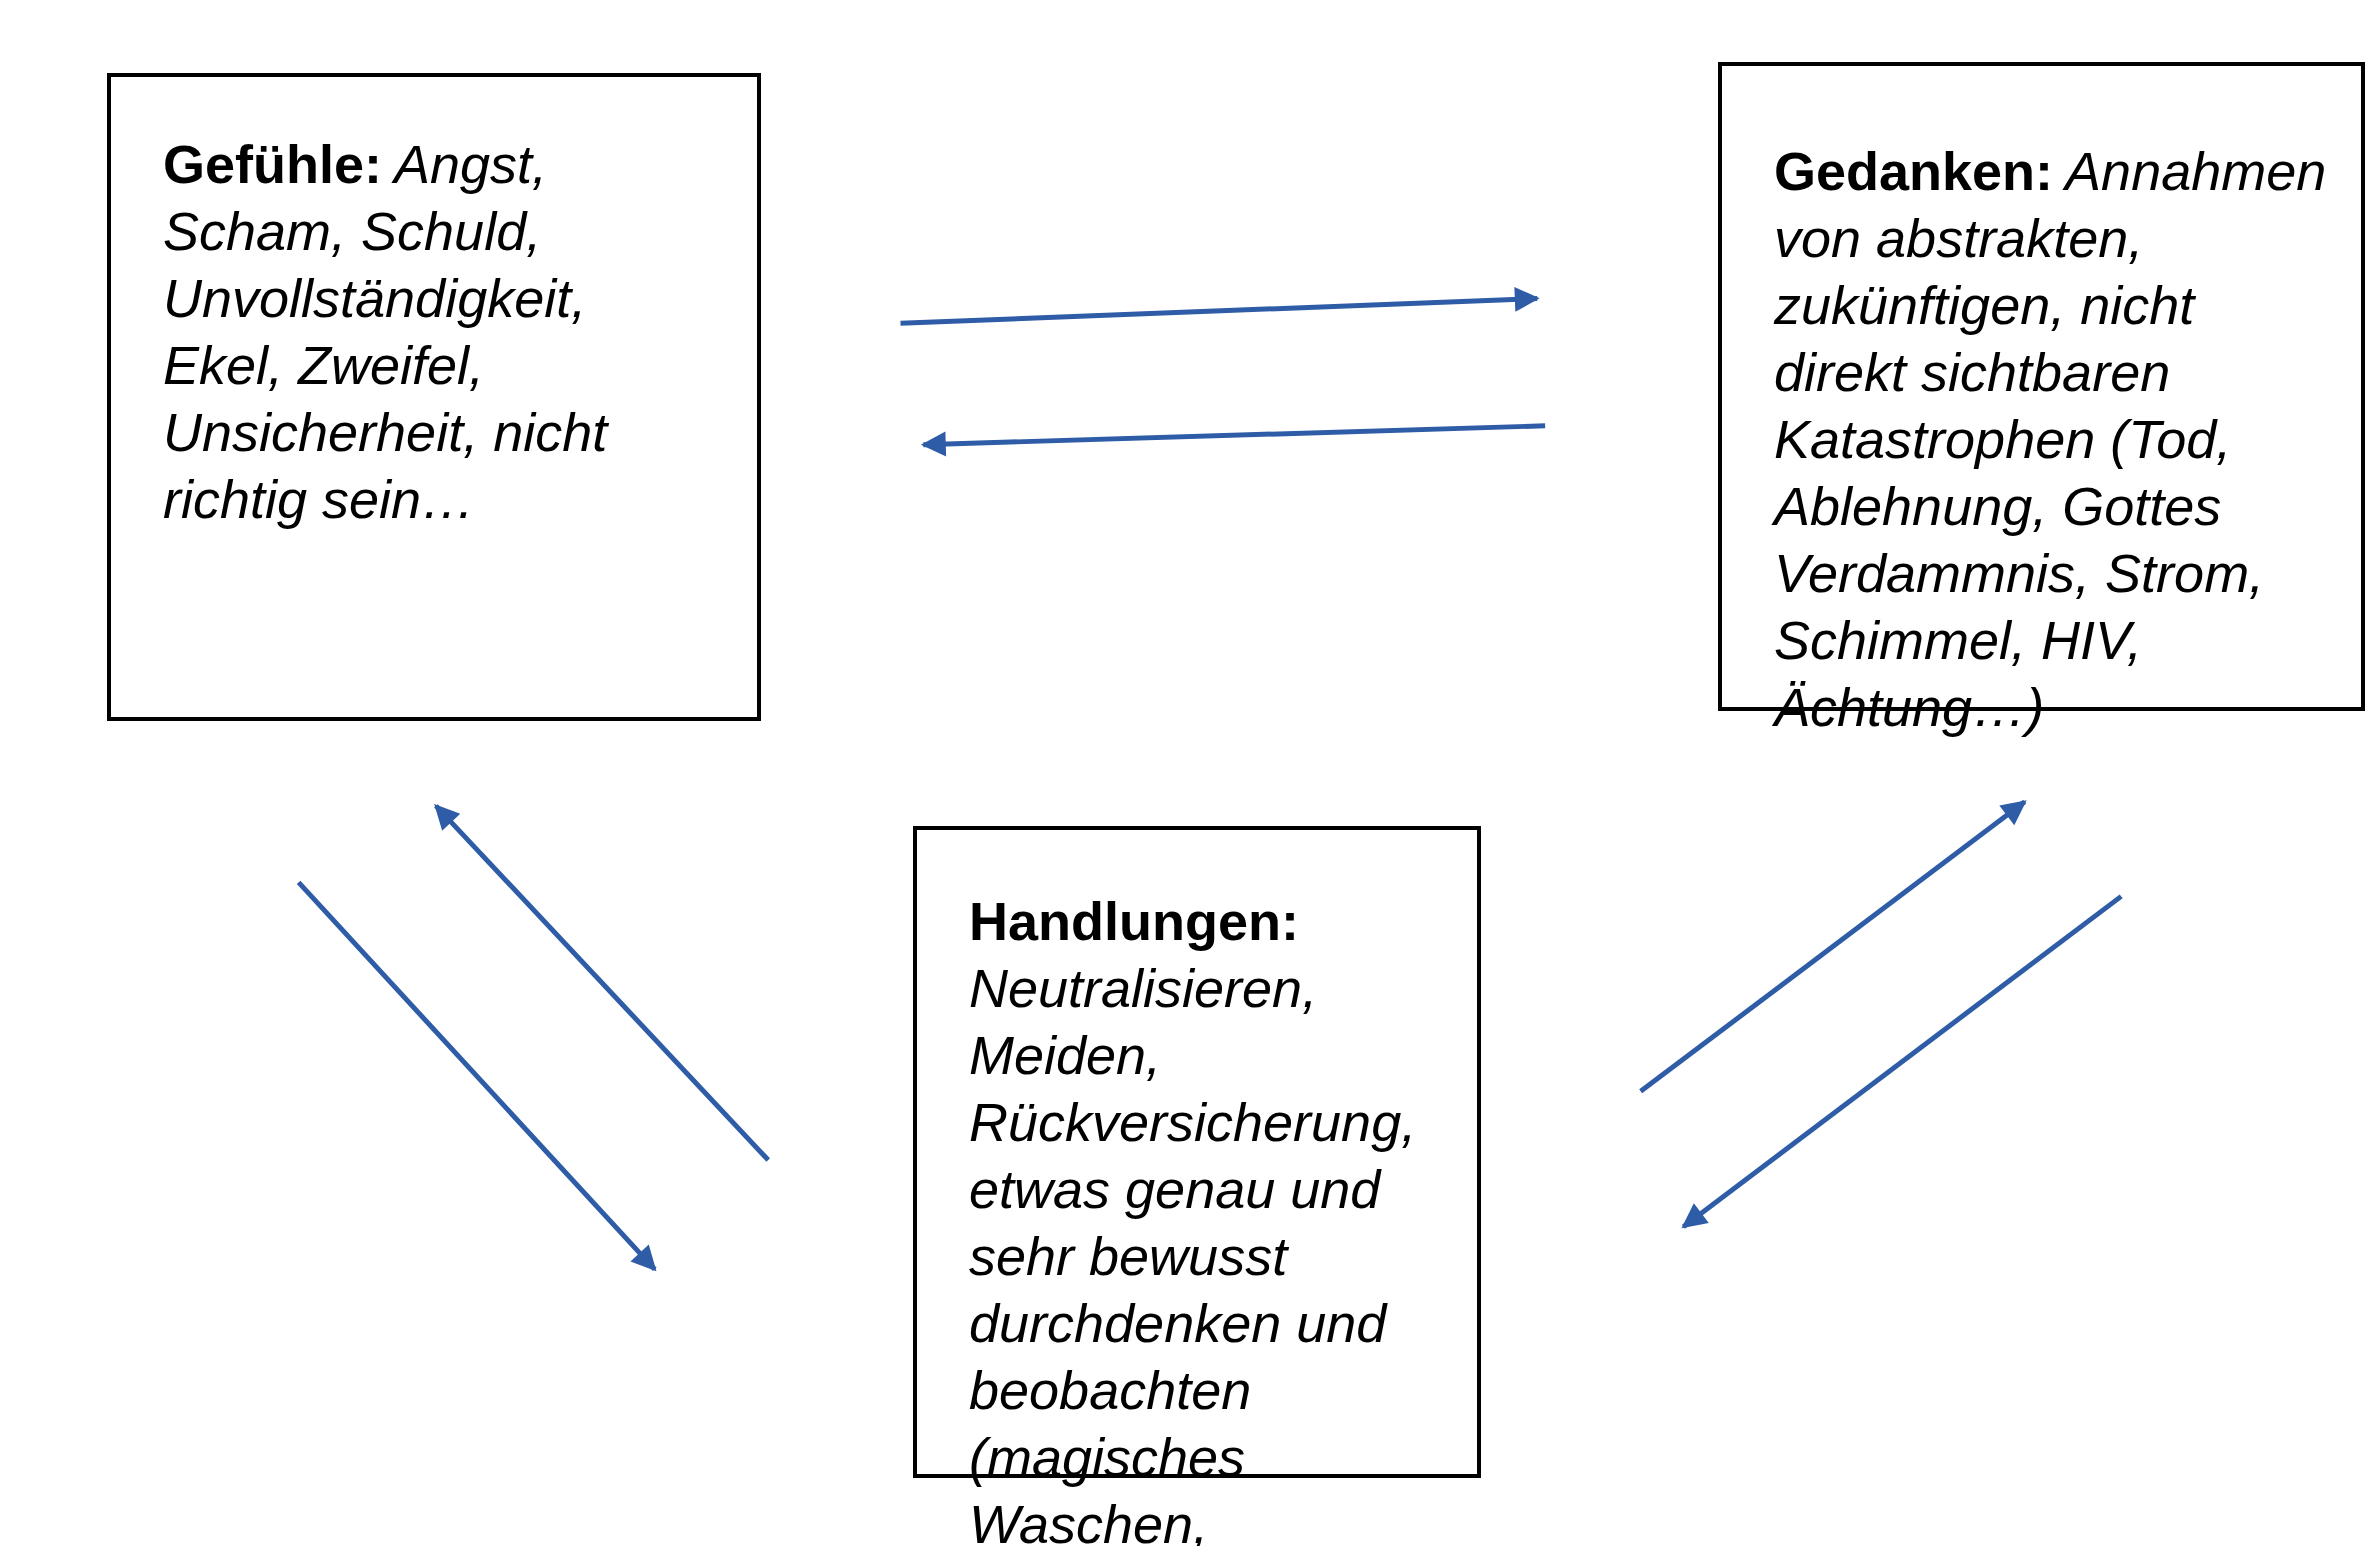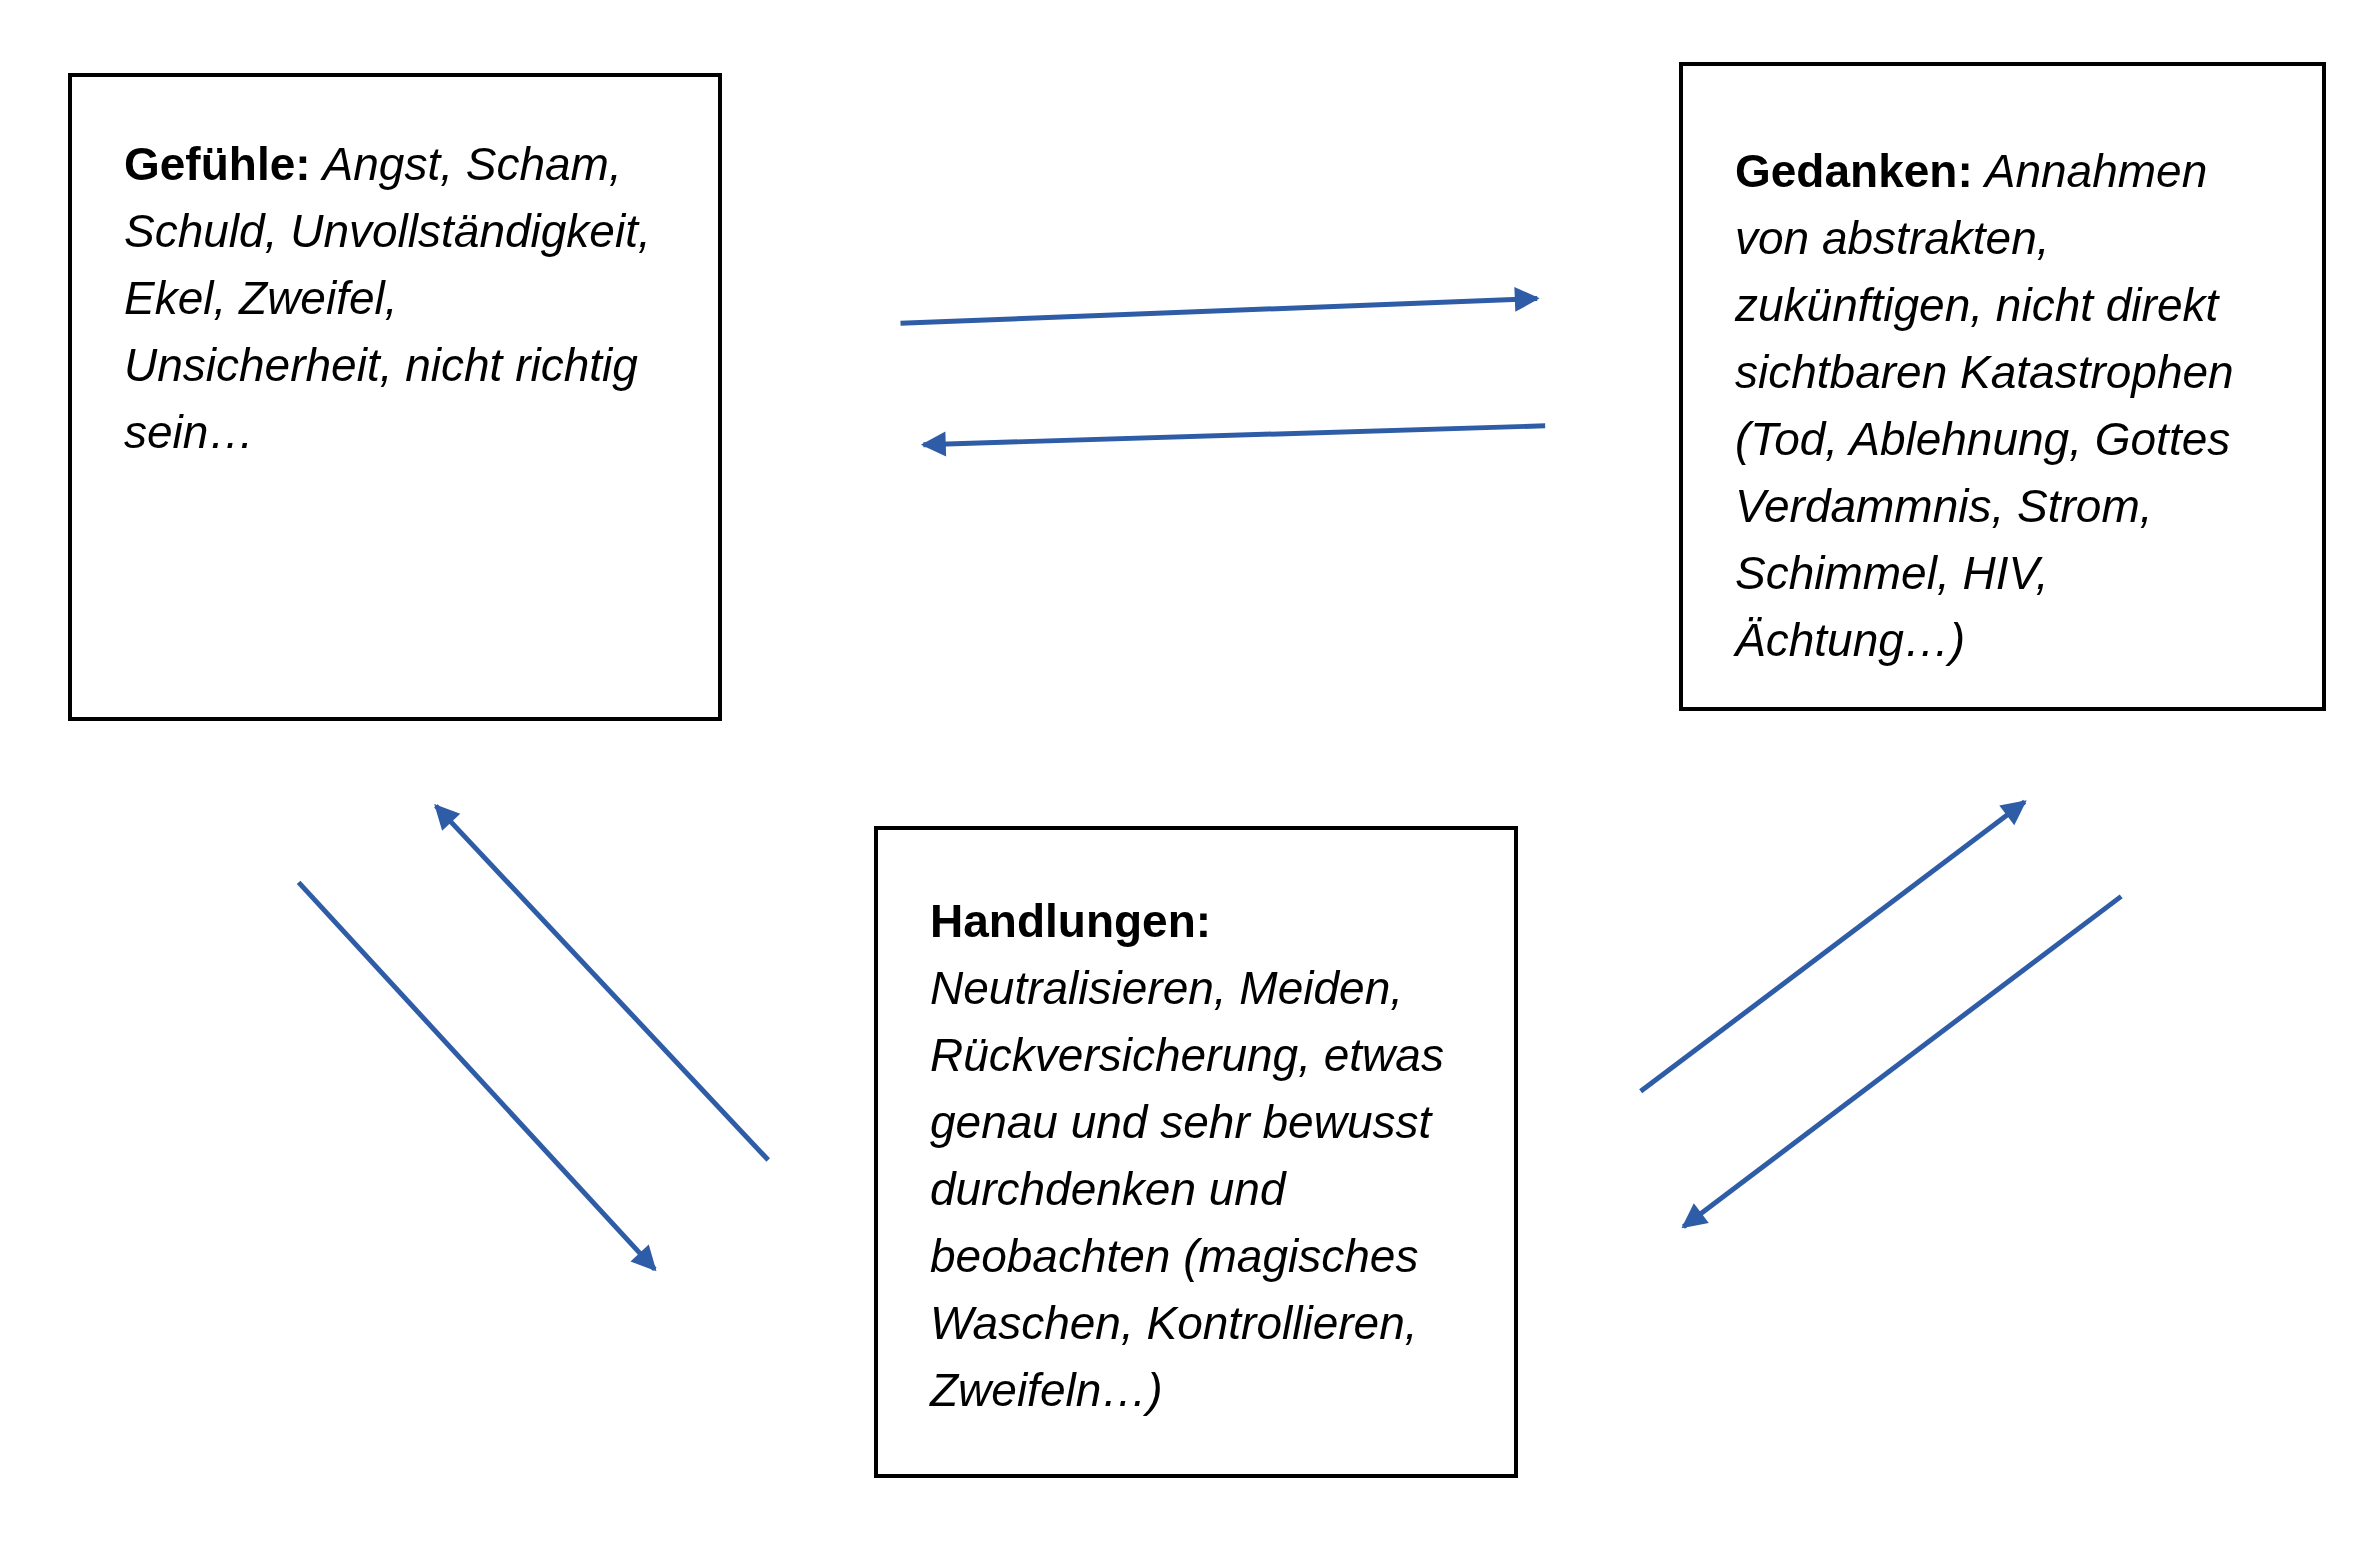--- a/index.html
+++ b/index.html
@@ -11,29 +11,29 @@
   *{margin:0;padding:0;box-sizing:border-box;}
   html,body{background:var(--background);}
   body{
     width:2378px;height:1546px;position:relative;overflow:hidden;
     font-family:"Liberation Sans","DejaVu Sans",sans-serif;color:var(--text);
   }
   .stage{position:absolute;inset:0;}
   .box{
     position:absolute;background:var(--background);
     border:4px solid var(--box_border);
-    font-size:46px;line-height:67px;
+    font-size:54px;line-height:67px;margin-left:39px;
   }
   .box .title{font-weight:bold;font-style:normal;}
   .box .body{font-style:italic;}
   .box .title.inline{display:inline;margin-right:12px;}
   .box .title.block{display:block;}
   #box-gefuehle{left:68px;top:73px;width:654px;height:648px;padding:54px 50px 0 52px;}
   #box-gedanken{left:1679px;top:62px;width:647px;height:649px;padding:72px 46px 0 52px;}
-  #box-handlungen{left:874px;top:826px;width:644px;height:652px;padding:58px 46px 0 52px;}
+  #box-handlungen{left:874px;top:826px;width:568px;height:652px;padding:58px 46px 0 52px;}
   svg.arrows{position:absolute;inset:0;width:2378px;height:1546px;pointer-events:none;}
   svg.arrows line{stroke:var(--arrow);stroke-width:5;}
   svg.arrows .head{fill:var(--arrow);}
 </style>
 </head>
 <body>
 
 <div class="stage">
 
   <svg class="arrows" viewBox="0 0 2390 1554" xmlns="http://www.w3.org/2000/svg" aria-hidden="true">

